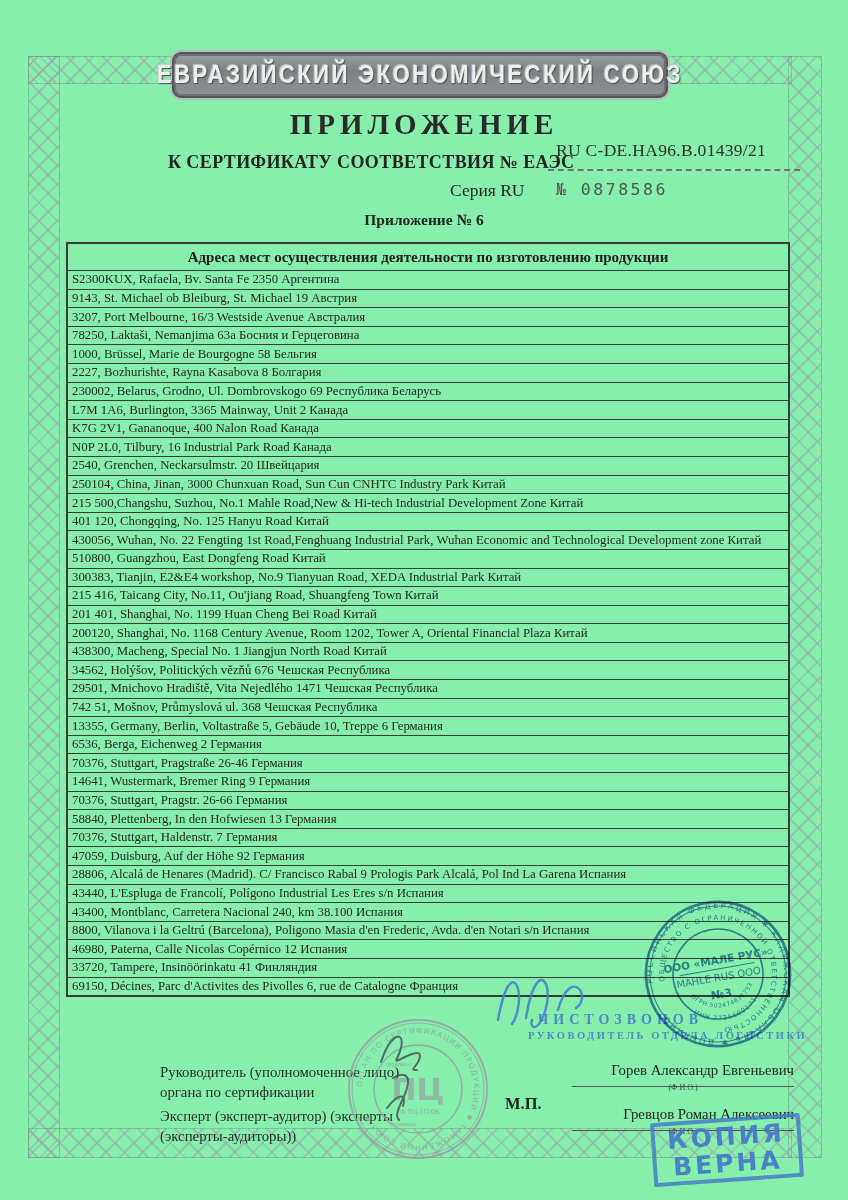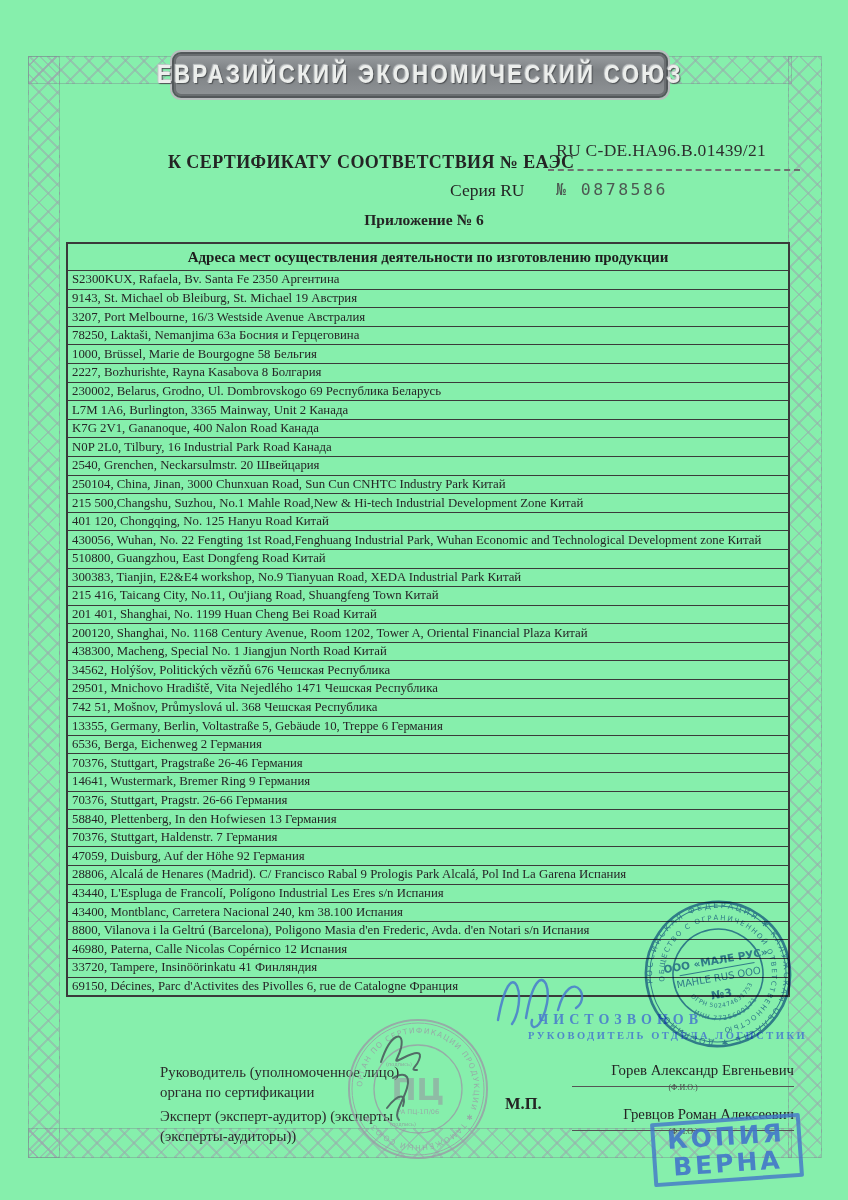--- a/index.html
+++ b/index.html
@@ -82,20 +82,21 @@
 
   <div class="gl gl-top"></div>
   <div class="gl gl-left"></div>
   <div class="gl gl-right"></div>
   <div class="gl gl-bottom"></div>
 
   <div class="banner">
     <span>ЕВРАЗИЙСКИЙ ЭКОНОМИЧЕСКИЙ СОЮЗ</span>
   </div>
 
+  <div class="doc-title">ПРИЛОЖЕНИЕ</div>
   <div class="cert-label">К СЕРТИФИКАТУ СООТВЕТСТВИЯ № ЕАЭС</div>
   <div class="cert-number">RU C-DE.HA96.B.01439/21</div>
   <div class="cert-dash"></div>
   <div class="series-label">Серия RU</div>
   <div class="blank-number">№ 0878586</div>
   <div class="annex-label">Приложение № 6</div>
 
   <table class="addr">
     <thead>
       <tr>

